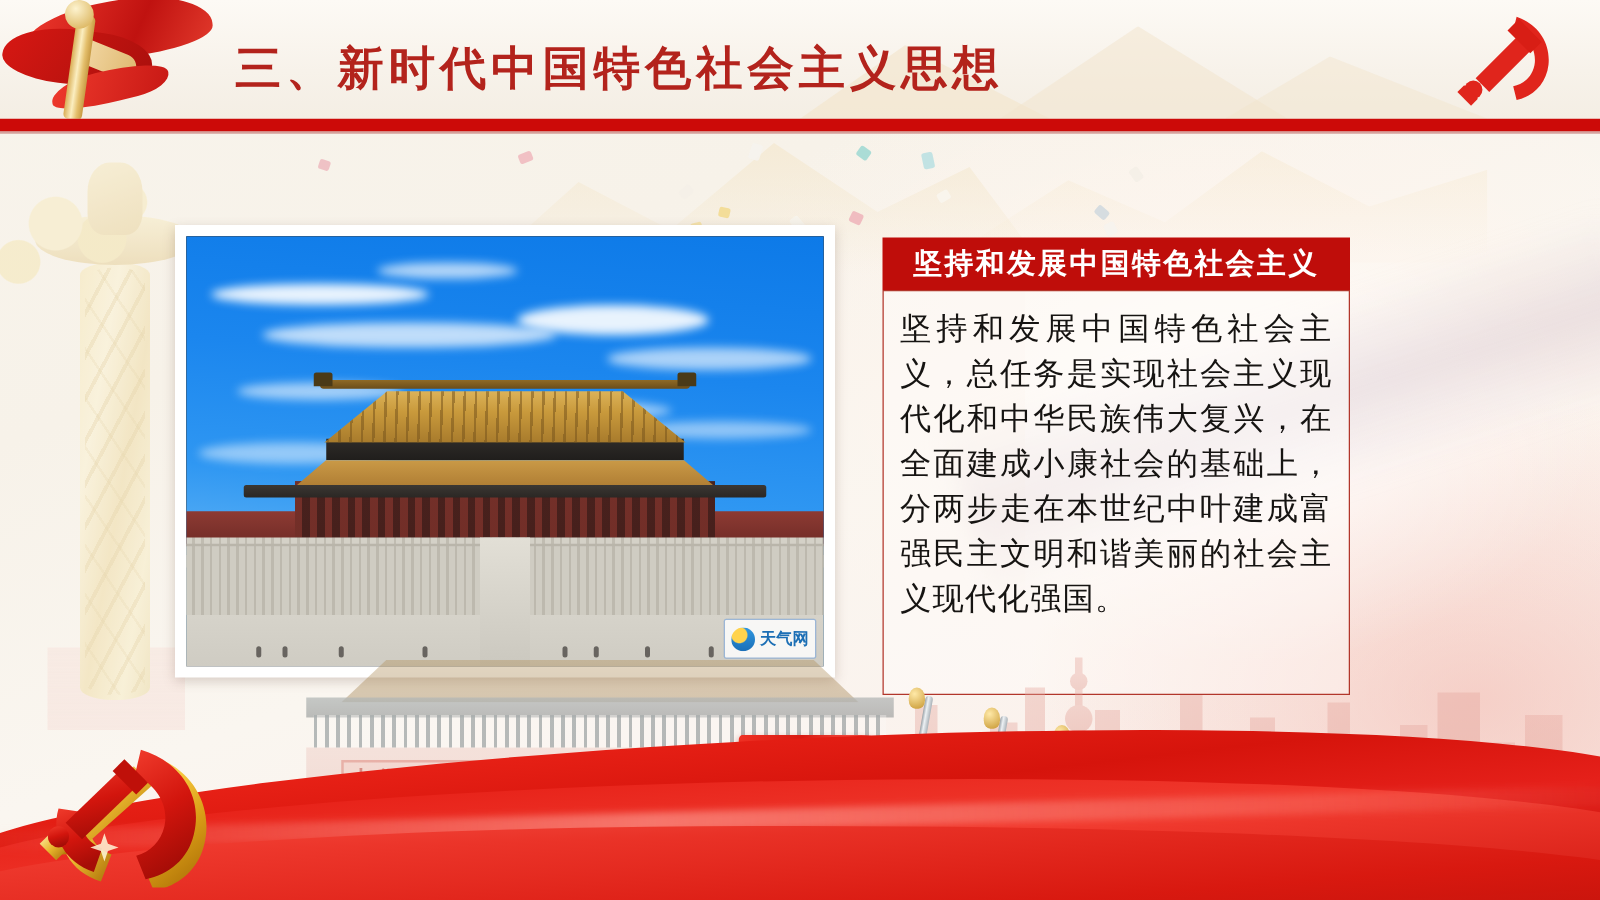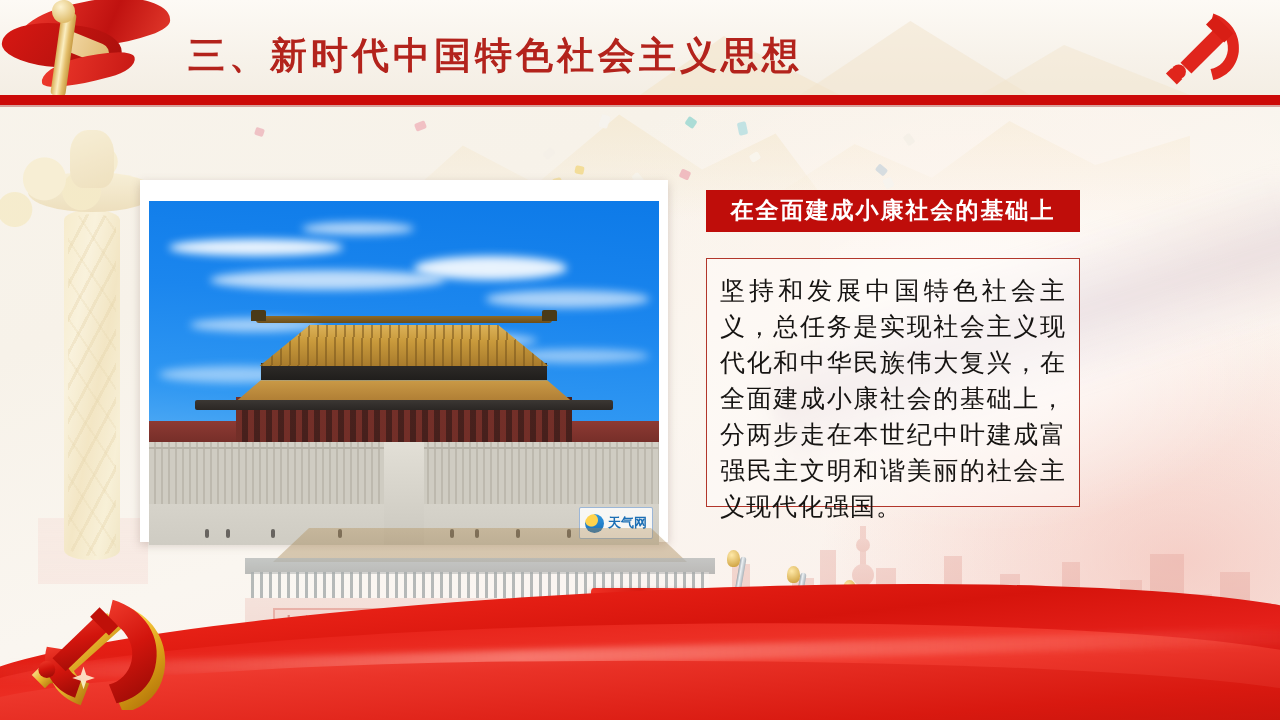--- a/index.html
+++ b/index.html
@@ -90,21 +90,21 @@
     color:#b3231c;white-space:nowrap;
   }
 
   
   #photo-card{
     position:absolute;left:140px;top:180px;width:528px;height:362px;
     background:#ffffff;
     box-shadow:0 3px 9px rgba(120,90,80,.28);
     padding:9px;box-sizing:border-box;
   }
-  #photo{position:relative;width:100%;height:100%;overflow:hidden;background:#000000;margin-top:12px;}
+  #photo{position:relative;width:100%;height:100%;overflow:hidden;background:#000000;}
   .sky{position:absolute;inset:0;
     background:linear-gradient(185deg,#0d7ae8 0%,#1b86ee 32%,#2f97f2 58%,#5fb3f5 78%,#8ecbf7 92%,#b9def9 100%);}
   .cloud{position:absolute;background:rgba(255,255,255,.9);filter:blur(4px);border-radius:50%;}
   .ground{position:absolute;left:0;bottom:0;width:100%;height:26%;
     background:linear-gradient(180deg,#c9c6bd 0%,#d8d5cc 40%,#cfccc3 100%);}
   .terrace{position:absolute;left:0;bottom:12%;width:100%;height:16%;
     background:repeating-linear-gradient(90deg,#cfccc2 0 5px,#bdb9ae 5px 7px);
     border-top:2px solid #b9b5aa;}
   .terrace2{position:absolute;left:0;bottom:23%;width:100%;height:7%;
     background:repeating-linear-gradient(90deg,#d4d1c7 0 5px,#c0bcb1 5px 7px);}
@@ -144,24 +144,24 @@
   
   #panel{position:absolute;left:706px;top:190px;width:374px;}
   #panel-title{
     height:42px;line-height:42px;
     background:#bf0d0a;color:#ffffff;
     font-size:23px;font-weight:700;letter-spacing:2px;
     text-align:center;
     font-family:"Liberation Serif","DejaVu Serif",serif;
   }
   #panel-body{
-    margin-top:26px;border:1px solid #b2362b;background:rgba(255,253,250,.45);
-    padding:14px 13px 13px 13px;box-sizing:border-box;width:374px;height:249px;
+    margin-top:0;border:1px solid #b2362b;background:rgba(255,253,250,.45);
+    padding:14px 13px 13px 13px;box-sizing:border-box;width:374px;height:324px;
     font-size:25px;line-height:36px;letter-spacing:1px;color:#161412;
-    font-family:Liberation Serif, serif;
+    font-family:Liberation Mono, monospace;
     text-align:justify;
   }
 
   
   #bottom{position:absolute;left:0;top:520px;width:1280px;height:200px;overflow:hidden;}
   .tiananmen{position:absolute;left:245px;top:8px;width:470px;height:120px;opacity:.5;}
   .tm-roof{position:absolute;left:10px;top:0;width:450px;height:34px;
     background:linear-gradient(180deg,#b08a4e,#8e6c35);
     clip-path:polygon(4% 100%,12% 0,88% 0,96% 100%);opacity:.7;}
   .tm-eave{position:absolute;left:0;top:30px;width:470px;height:16px;
@@ -309,21 +309,21 @@
       <div class="person" style="left:82%;"></div>
 
       <div class="watermark">
         <span class="wm-logo"></span>
         <span class="wm-text">天气网</span>
       </div>
     </div>
   </div>
 
   <div id="panel">
-    <div id="panel-title">在全面建成小康社会的基础上</div>
+    <div id="panel-title">坚持和发展中国特色社会主义</div>
     <div id="panel-body">坚持和发展中国特色社会主义，总任务是实现社会主义现代化和中华民族伟大复兴，在全面建成小康社会的基础上，分两步走在本世纪中叶建成富强民主文明和谐美丽的社会主义现代化强国。</div>
   </div>
 
   <div id="bottom">
 
     <div class="skyline">
       <div class="bldg" style="left:700px;width:26px;height:58px;"></div>
       <div class="bldg" style="left:732px;width:18px;height:86px;"></div>
       <div class="bldg" style="left:756px;width:30px;height:46px;"></div>
       <div class="bldg" style="left:792px;width:22px;height:72px;"></div>

